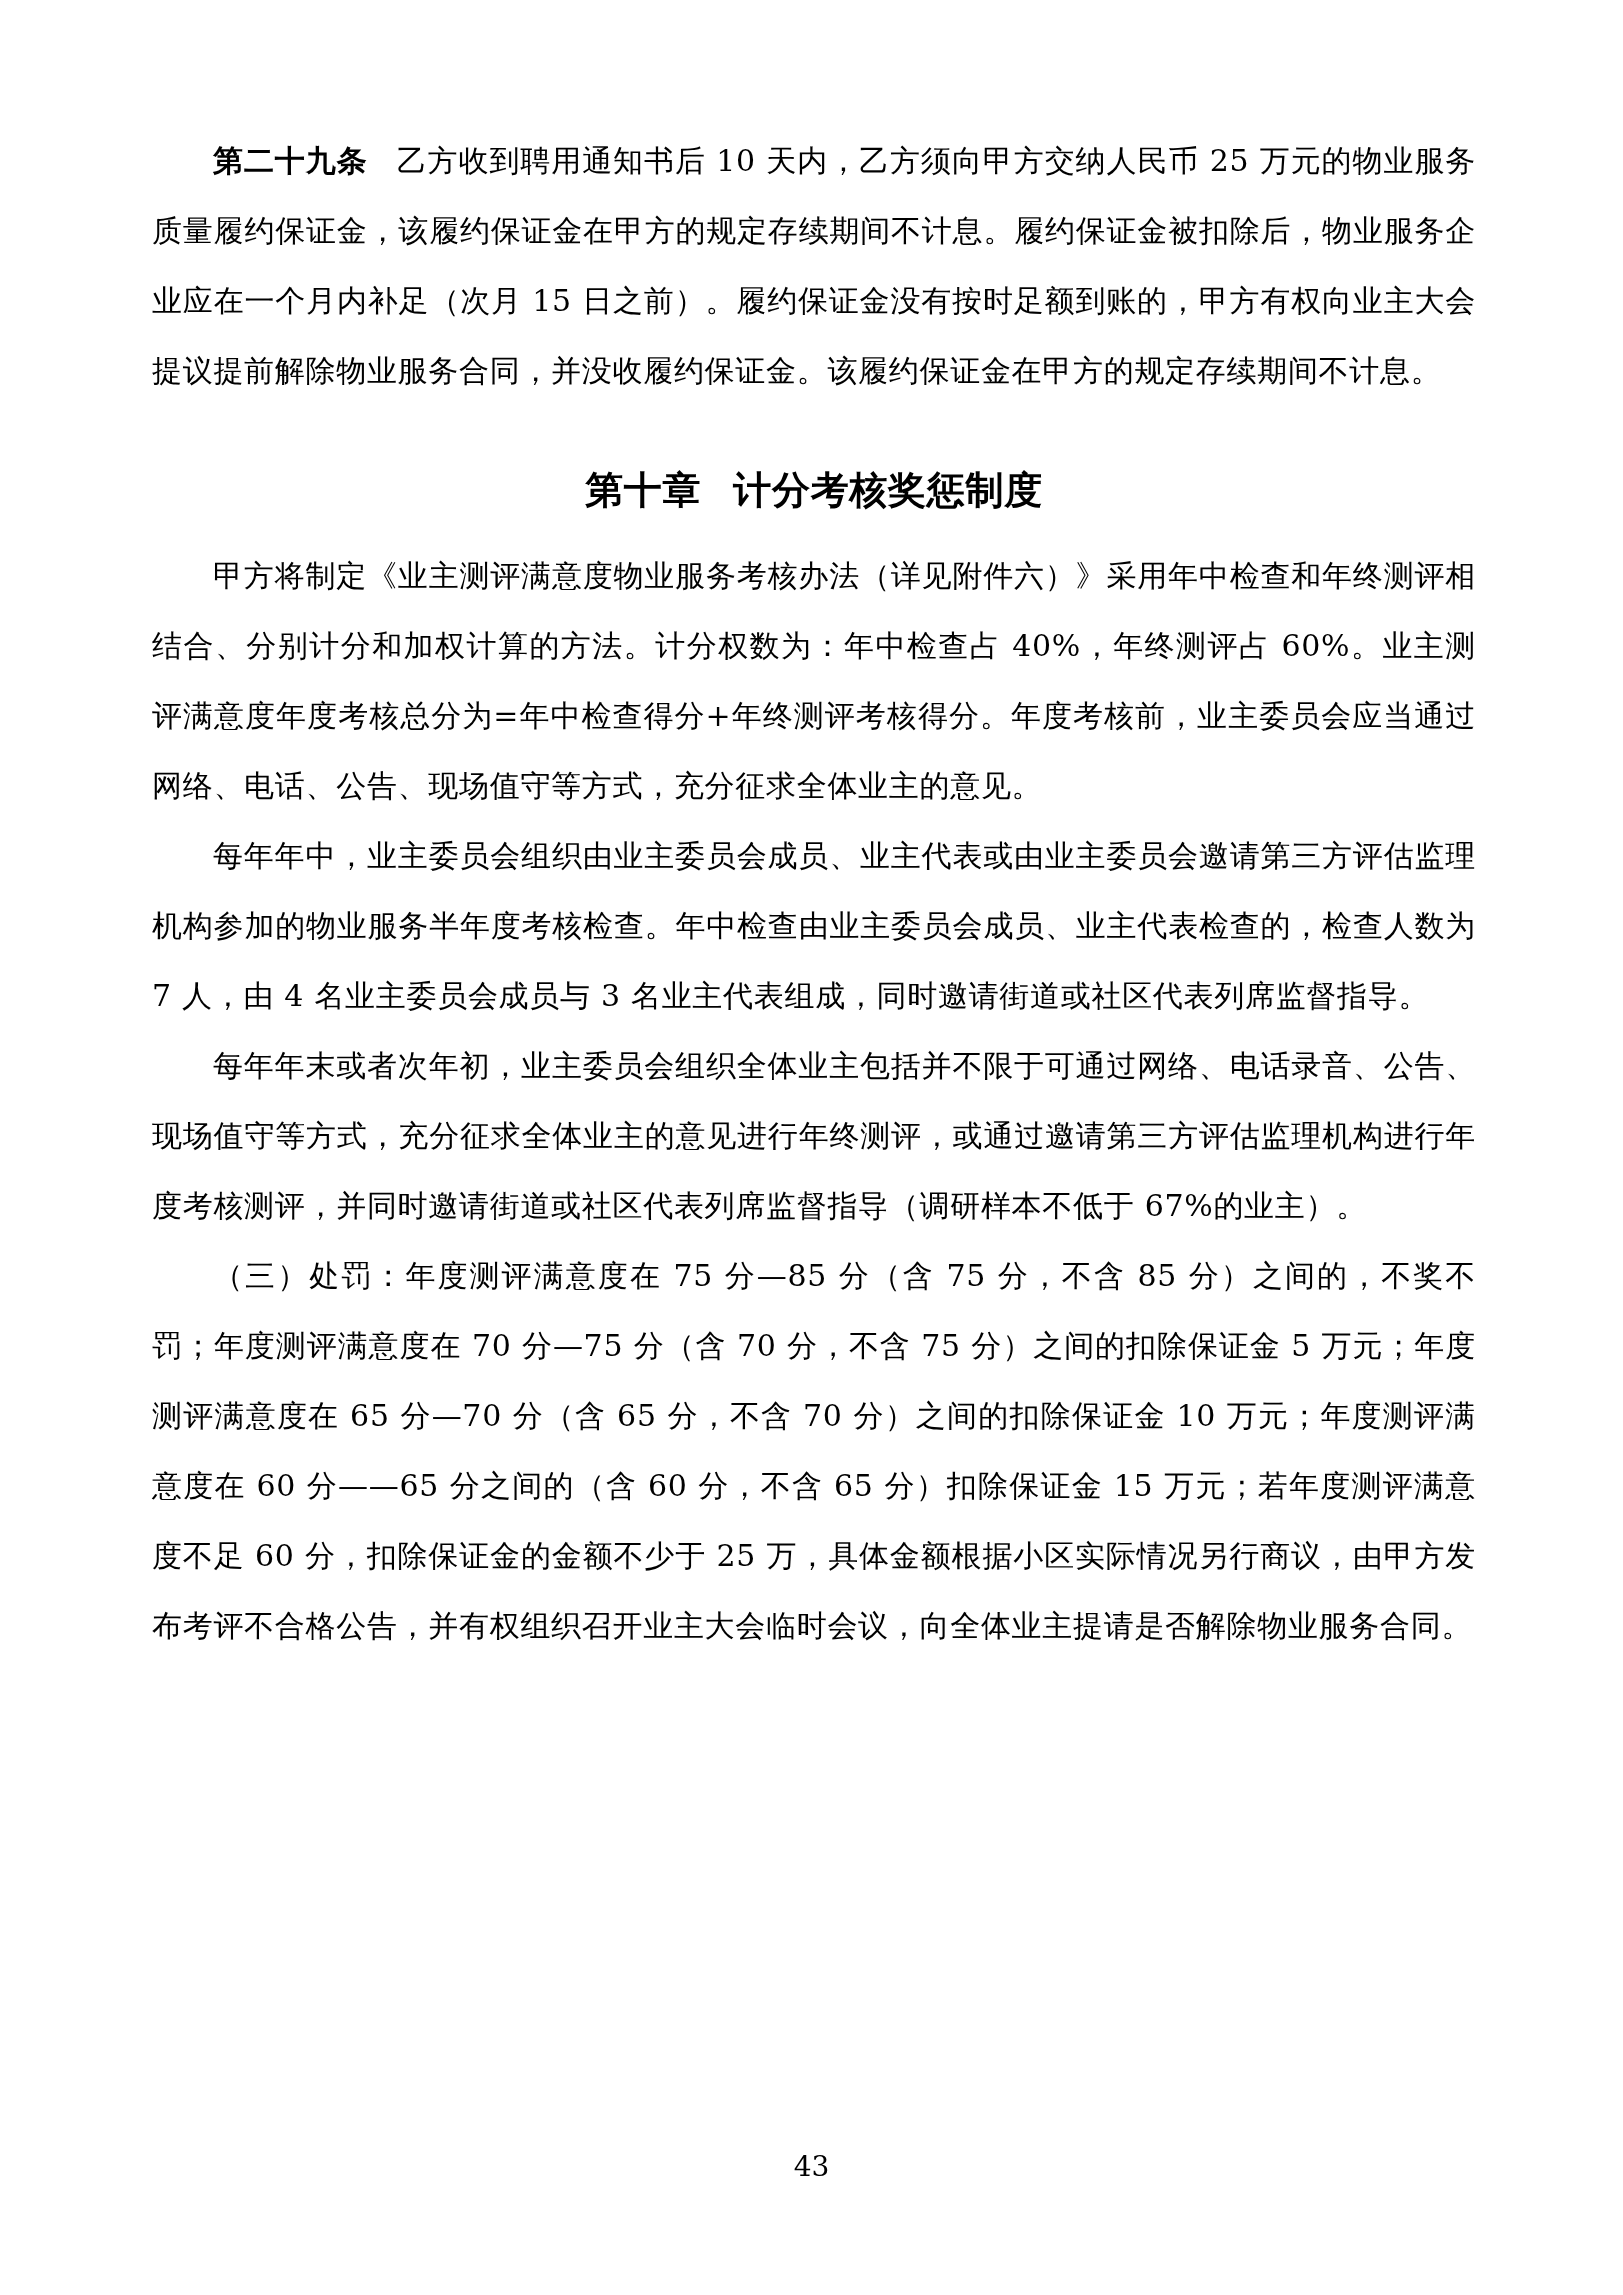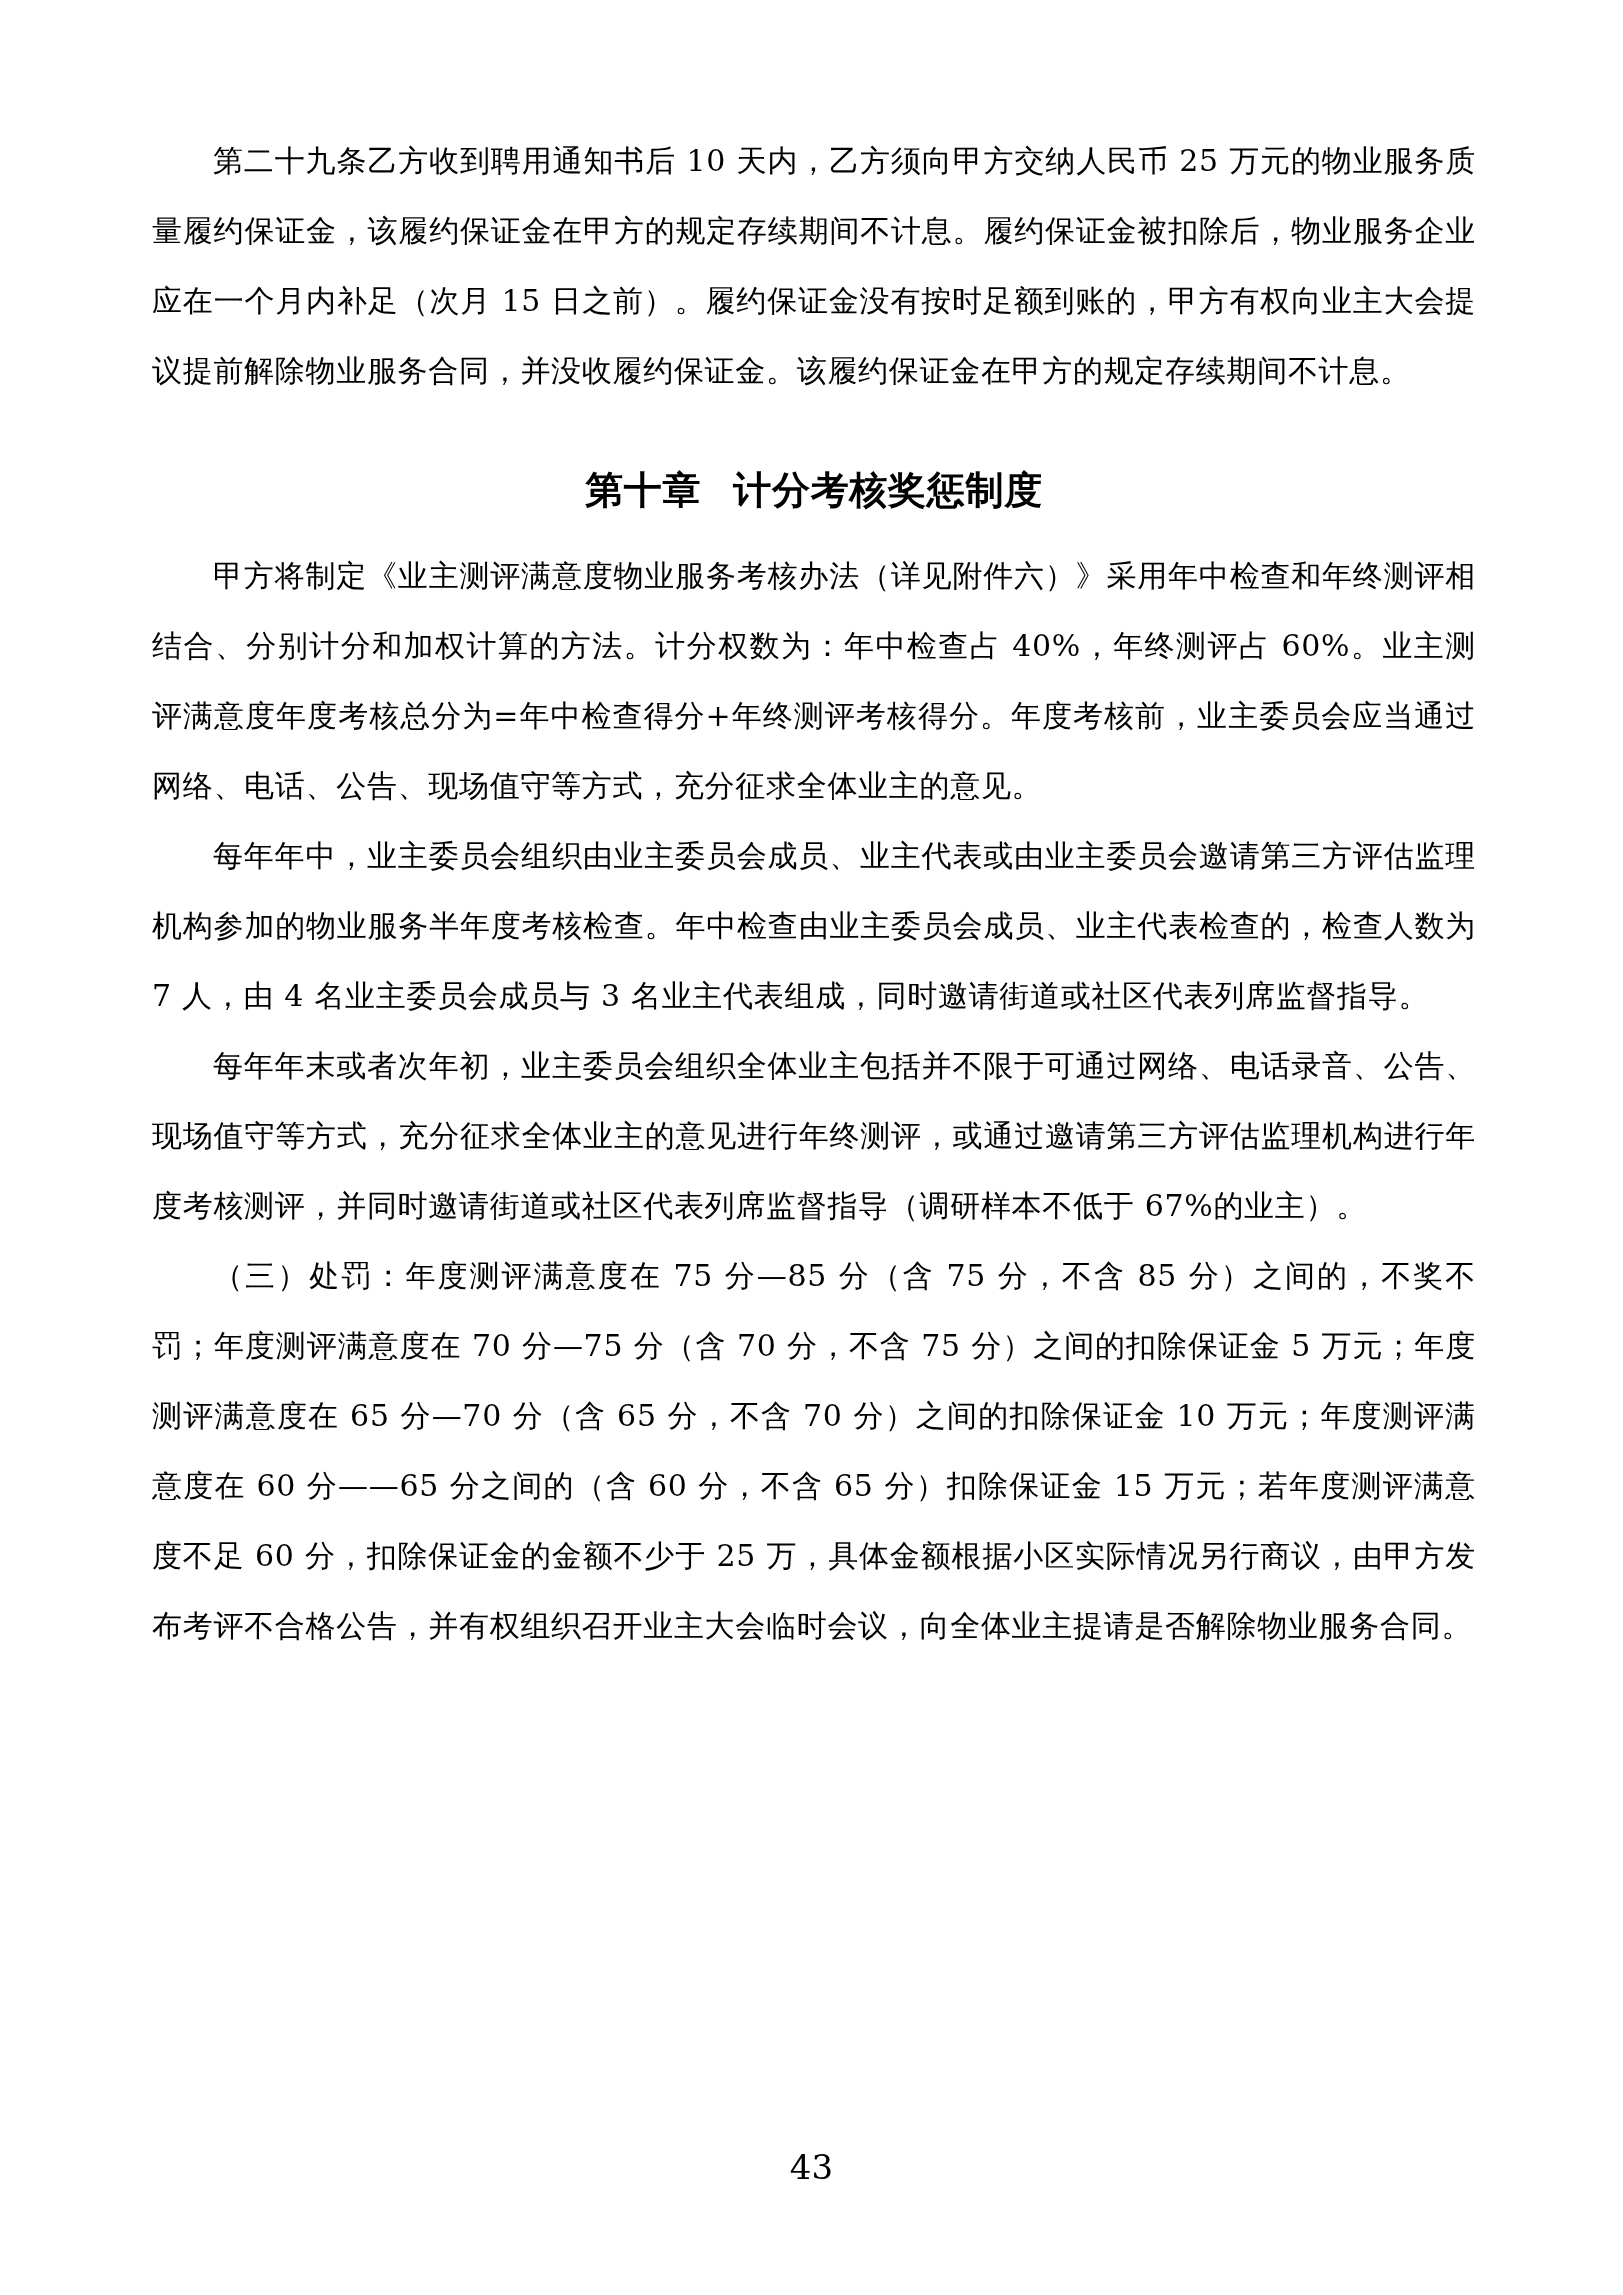--- a/index.html
+++ b/index.html
@@ -24,40 +24,41 @@
     font-size: 30px;
     line-height: 70px;
     text-align: justify;
     letter-spacing: 0.7px;
   }
   .para {
     margin: 0;
     text-indent: 61px;
   }
   .para-prefix {
-    font-weight: normal;
+    font-weight: bold;
+    margin-right: 29px;
   }
   .chapter-heading {
     margin: 43px 0 10.5px 0;
     text-indent: 0;
     text-align: center;
     font-weight: bold;
     font-size: 38px;
     line-height: 81px;
   }
   .chapter-number {
     margin-right: 32px;
   }
   .page-number {
     position: absolute;
     bottom: 113px;
     left: 0;
     width: 100%;
     text-align: center;
-    font-size: 34px;
+    font-size: 28px;
     line-height: 30px;
   }
 </style>
 </head>
 <body>
 
 <div class="page">
   <div class="content">
 
     <p class="para"><span class="para-prefix">第二十九条</span><span>乙方收到聘用通知书后 10 天内，乙方须向甲方交纳人民币 25 万元的物业服务质量履约保证金，该履约保证金在甲方的规定存续期间不计息。履约保证金被扣除后，物业服务企业应在一个月内补足（次月 15 日之前）。履约保证金没有按时足额到账的，甲方有权向业主大会提议提前解除物业服务合同，并没收履约保证金。该履约保证金在甲方的规定存续期间不计息。</span></p>

